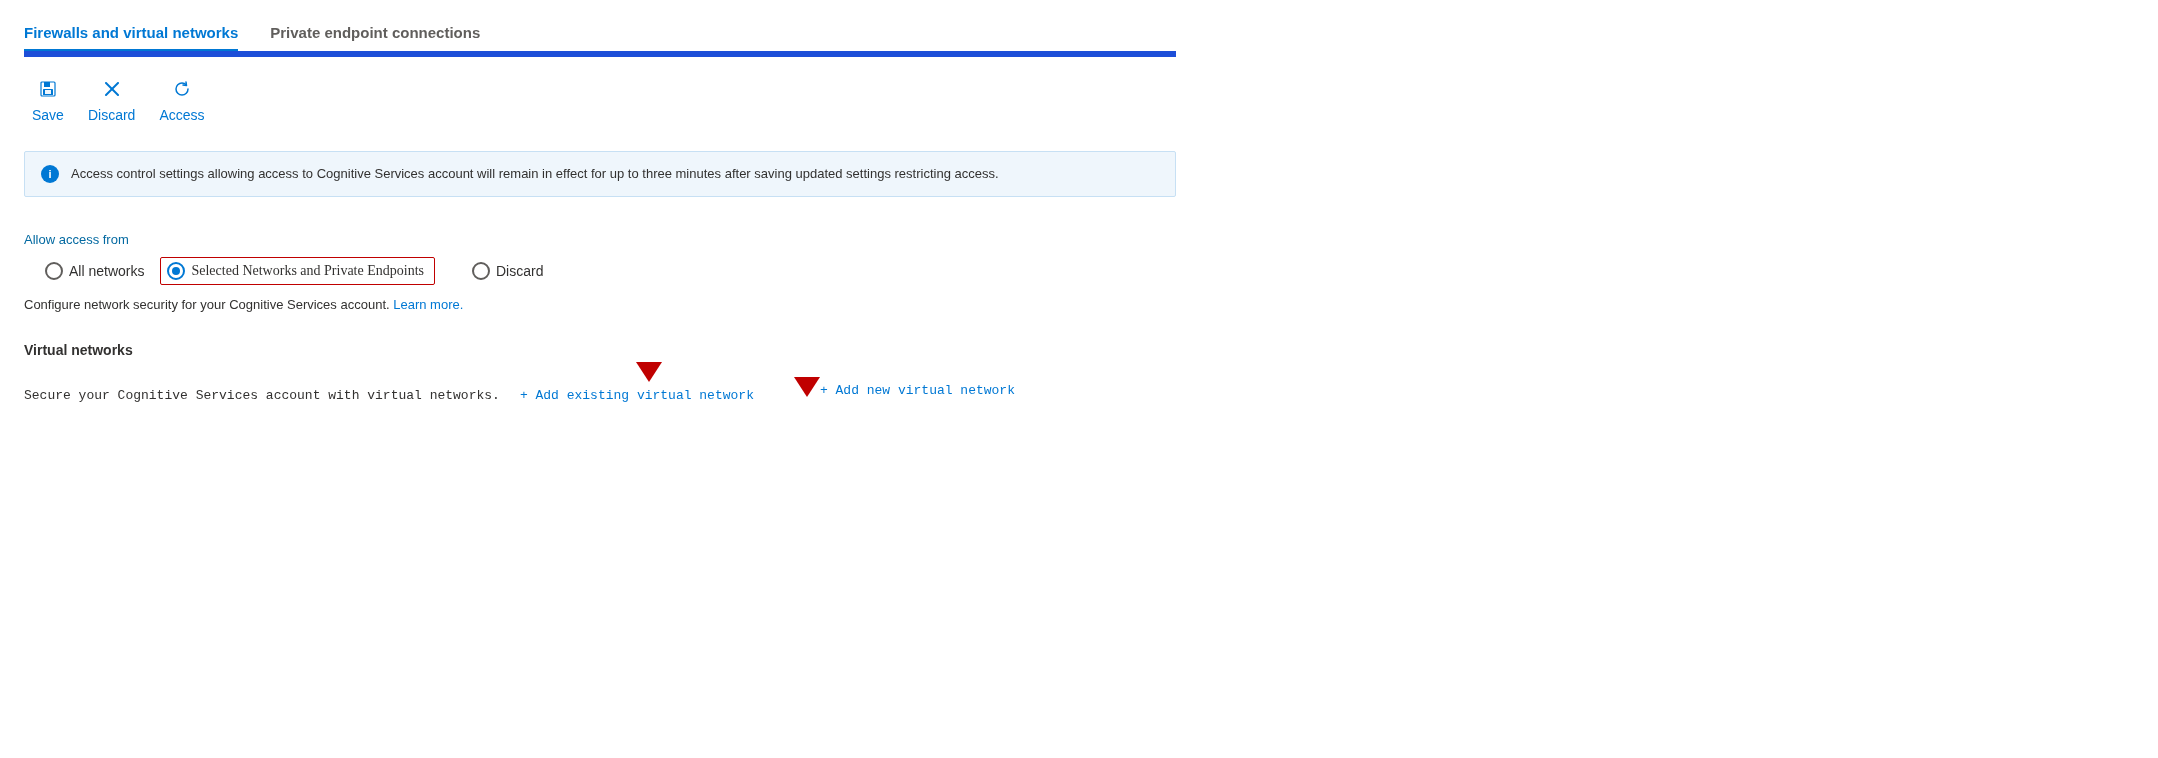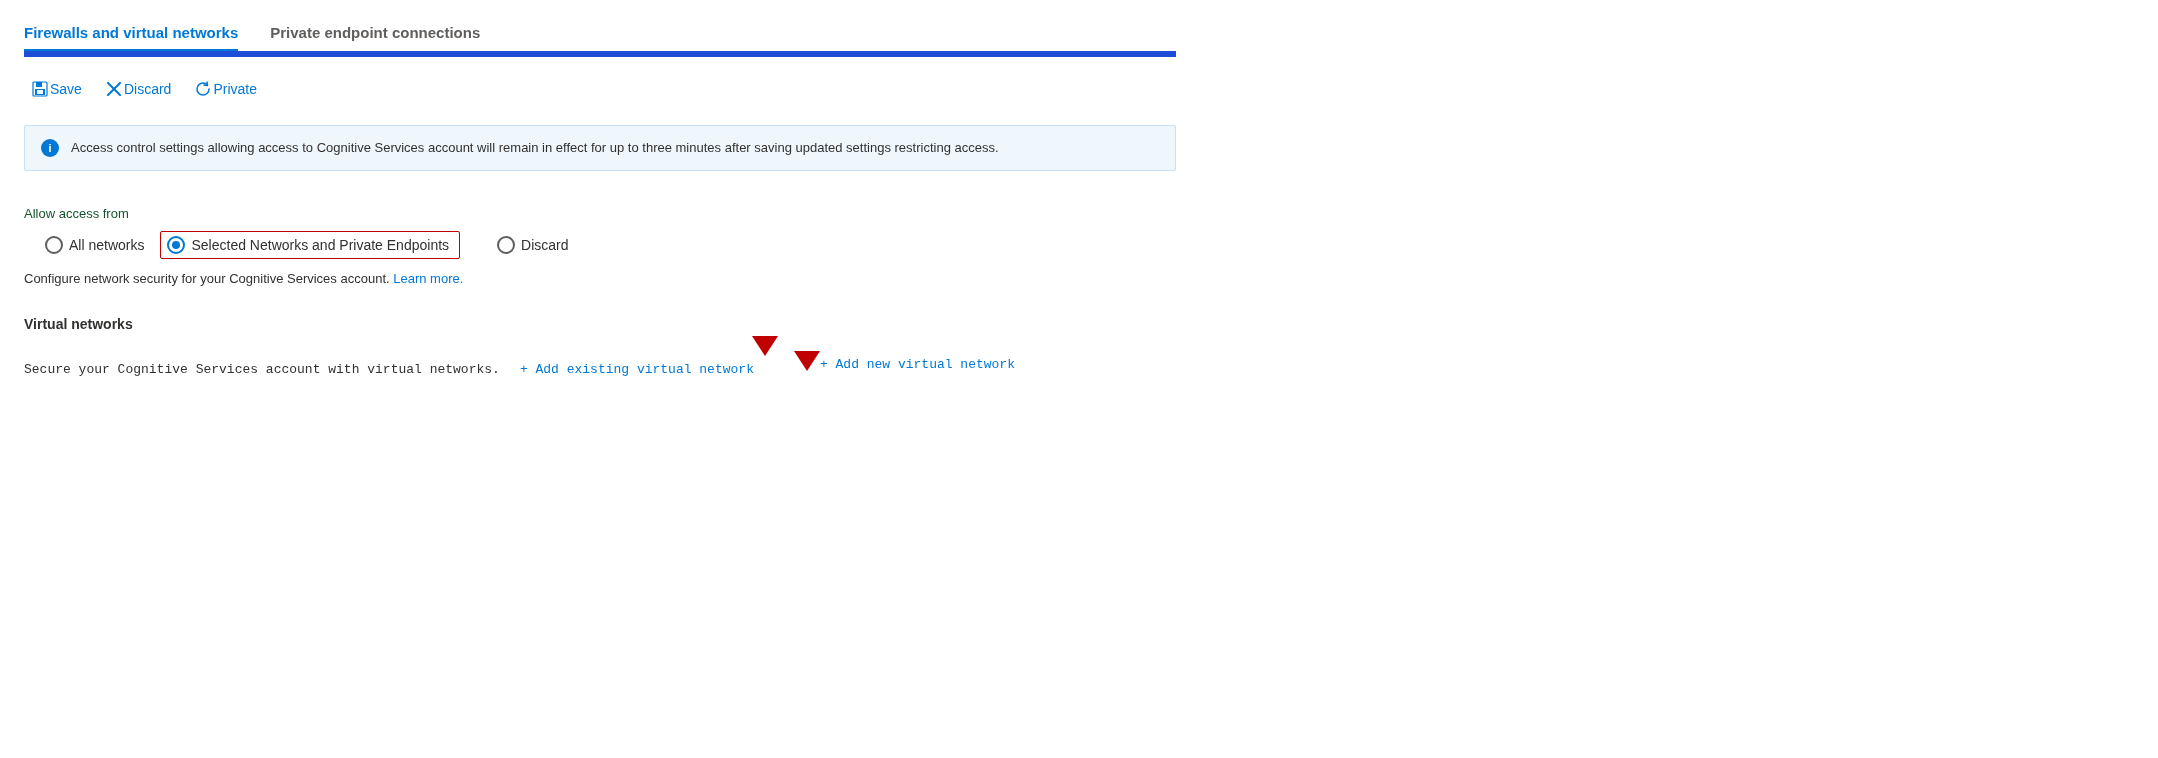--- a/index.html
+++ b/index.html
@@ -46,28 +46,29 @@
       display: flex;
       align-items: center;
       gap: 8px;
       margin-bottom: 24px;
       margin-top: 8px;
     }
 
     .toolbar-btn {
       display: flex;
       align-items: center;
-      gap: 2px;
+      gap: 10px;
       background: none;
       border: none;
       color: #0078d4;
       font-size: 14px;
       cursor: pointer;
       padding: 4px 8px;
       border-radius: 2px;
+      flex-direction: column;
     }
 
     .toolbar-icon {
       width: 16px;
       height: 16px;
       display: inline-flex;
       align-items: center;
       justify-content: center;
     }
 
@@ -97,21 +98,21 @@
       justify-content: center;
       font-size: 11px;
       font-weight: bold;
       flex-shrink: 0;
       margin-top: 1px;
     }
 
     
     .section-label {
       font-size: 13px;
-      color: #14532d;
+      color: #0369a1;
       margin-bottom: 10px;
       margin-top: 35px;
     }
 
     .radio-group {
       display: flex;
       align-items: center;
       gap: 0px;
       margin-bottom: 10px;
       flex-wrap: wrap;
@@ -154,20 +155,21 @@
     }
 
     
     .selected-networks-box {
       border: 1px solid #c00000;
       border-radius: 2px;
       padding: 4px 10px 4px 6px;
       display: flex;
       align-items: center;
       gap: 6px;
+      font-family: Liberation Serif, serif;
     }
 
     .configure-text {
       font-size: 13px;
       color: #323130;
       margin-bottom: 28px;
       line-height: 1.5;
     }
 
     .configure-text a {
@@ -231,21 +233,21 @@
       <span>Discard</span>
     </button>
 
     <button class="toolbar-btn">
       <span class="toolbar-icon">
         <svg width="16" height="16" viewBox="0 0 16 16" fill="none">
           <path d="M14 8A6 6 0 1 1 8 2a6 6 0 0 1 4.24 1.76" stroke="#0078d4" stroke-width="1.5" fill="none" stroke-linecap="round"></path>
           <polyline points="12,1 12.5,4.5 9,4" stroke="#0078d4" stroke-width="1.5" fill="none" stroke-linecap="round" stroke-linejoin="round"></polyline>
         </svg>
       </span>
-      <span>Private</span>
+      <span>Access</span>
     </button>
   </div>
 
   <div class="info-banner">
     <div class="info-icon">i</div>
     <span>Access control settings allowing access to Cognitive Services account will remain in effect for up to three minutes after saving updated settings restricting access.</span>
   </div>
 
   <div style="margin-bottom: 16px;">
     <div class="section-label">Allow access from</div>
@@ -275,21 +277,21 @@
       <a href="#">Learn more.</a>
     </div>
   </div>
 
   <div>
     <div class="vnet-section-title">Virtual networks</div>
 
     <div style="display: flex; align-items: flex-end; gap: 4px; flex-wrap: wrap; margin-top: 4px; font-family: Liberation Mono, monospace;">
       <span class="vnet-description">Secure your Cognitive Services account with virtual networks.</span>
 
-      <div style="display: flex; flex-direction: column; align-items: flex-end; margin-right: 4px;">
+      <div style="display: flex; flex-direction: column; align-items: center; margin-right: 4px;">
         <div style="margin-bottom: 6px;">
           <div style="width: 0; height: 0; border-left: 13px solid transparent; border-right: 13px solid transparent; border-top: 20px solid #c00000;"></div>
         </div>
         <a href="#" class="vnet-link">+ Add existing virtual network</a>
       </div>
 
       <div style="display: flex; align-items: center; margin-left: 8px;">
         <div style="margin-bottom: 6px;">
           <div style="width: 0; height: 0; border-left: 13px solid transparent; border-right: 13px solid transparent; border-top: 20px solid #c00000;"></div>
         </div>

